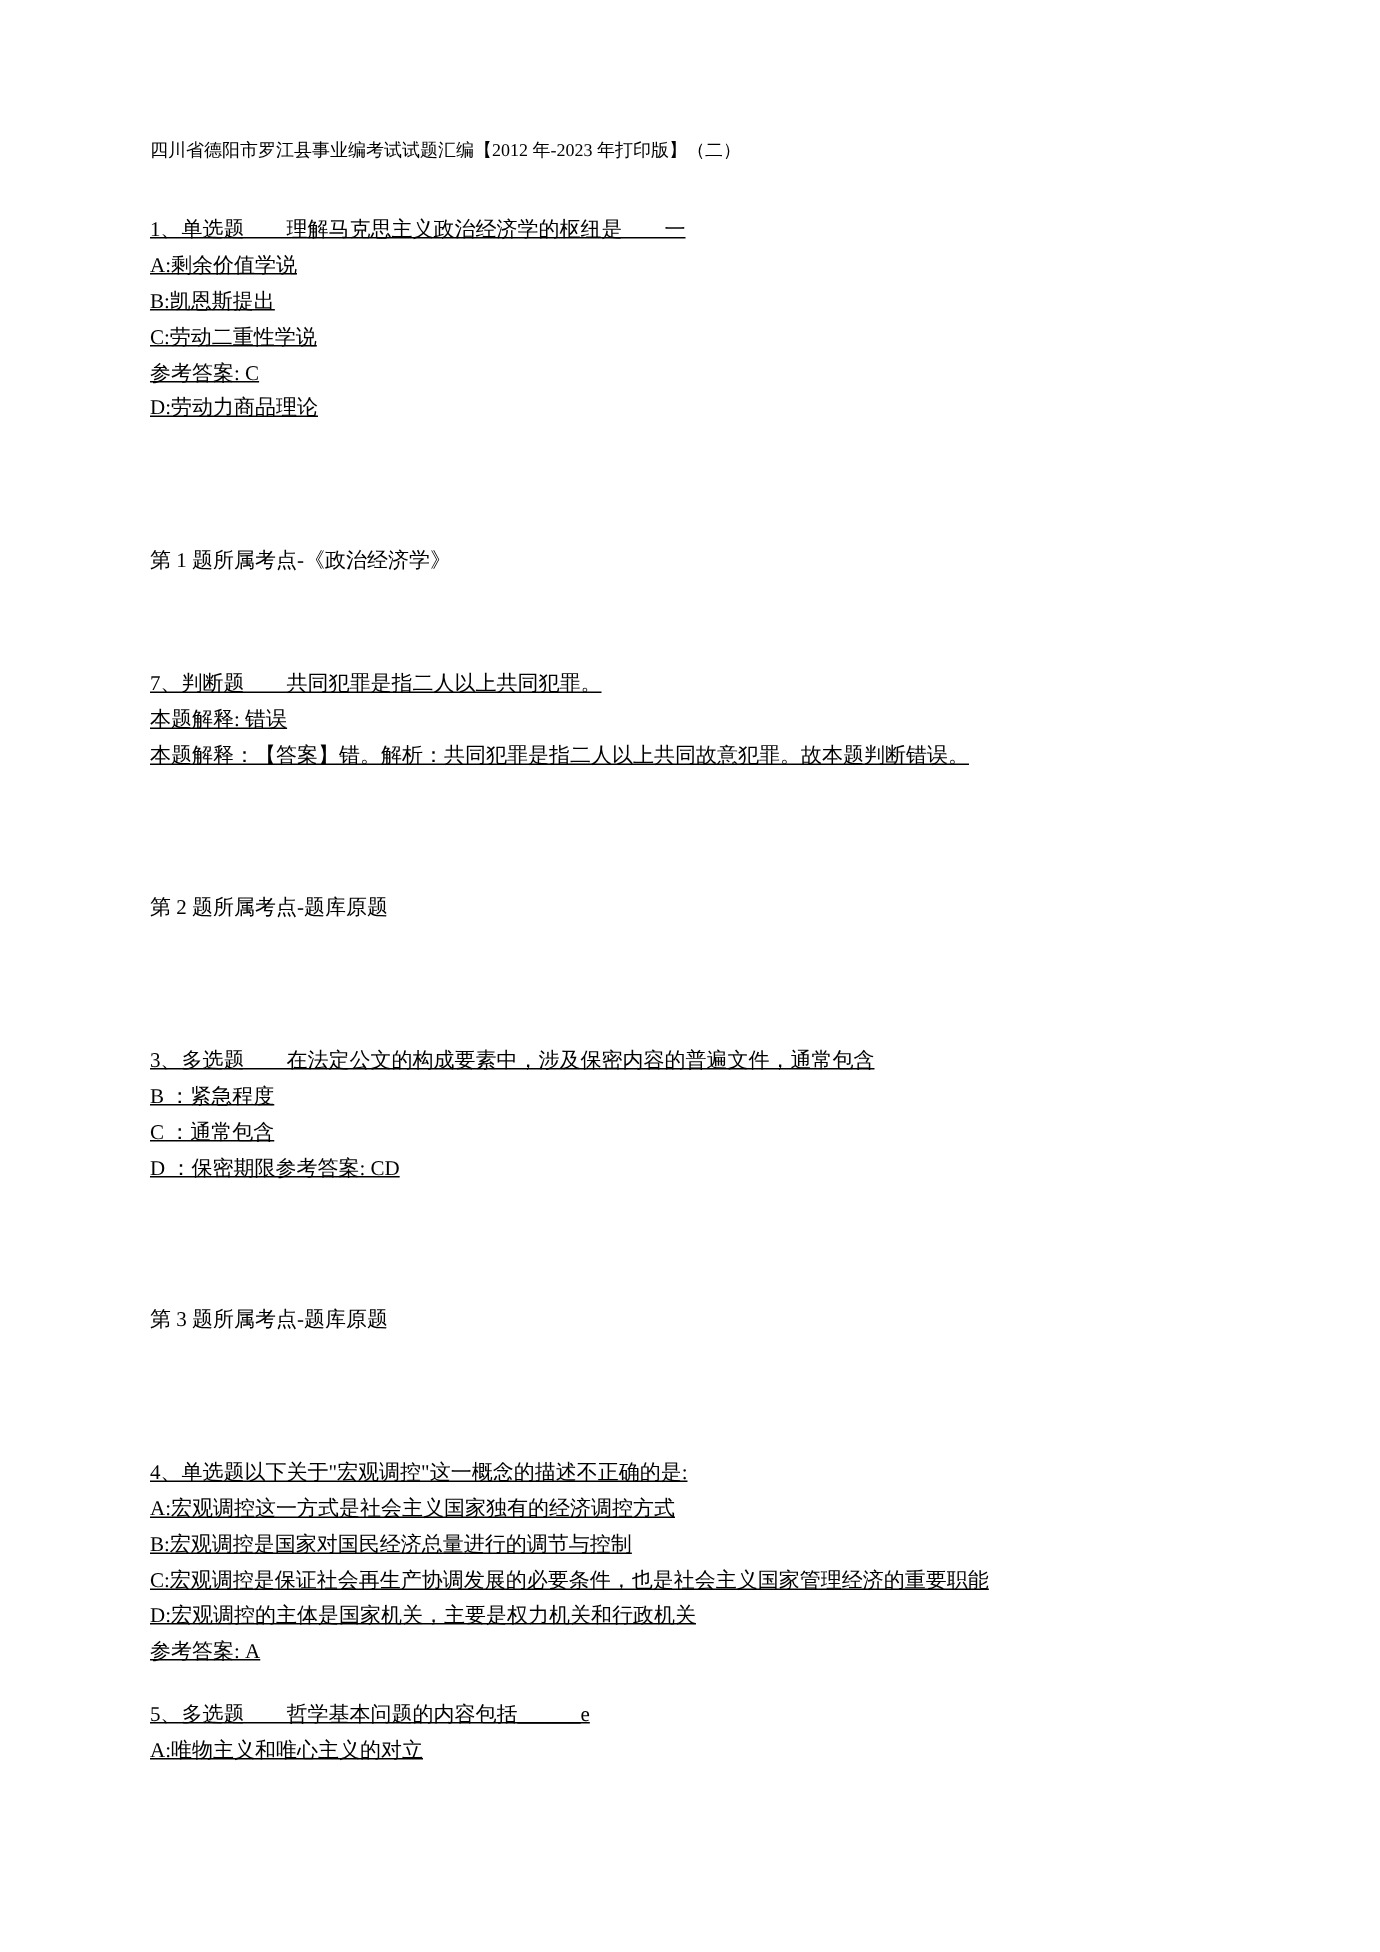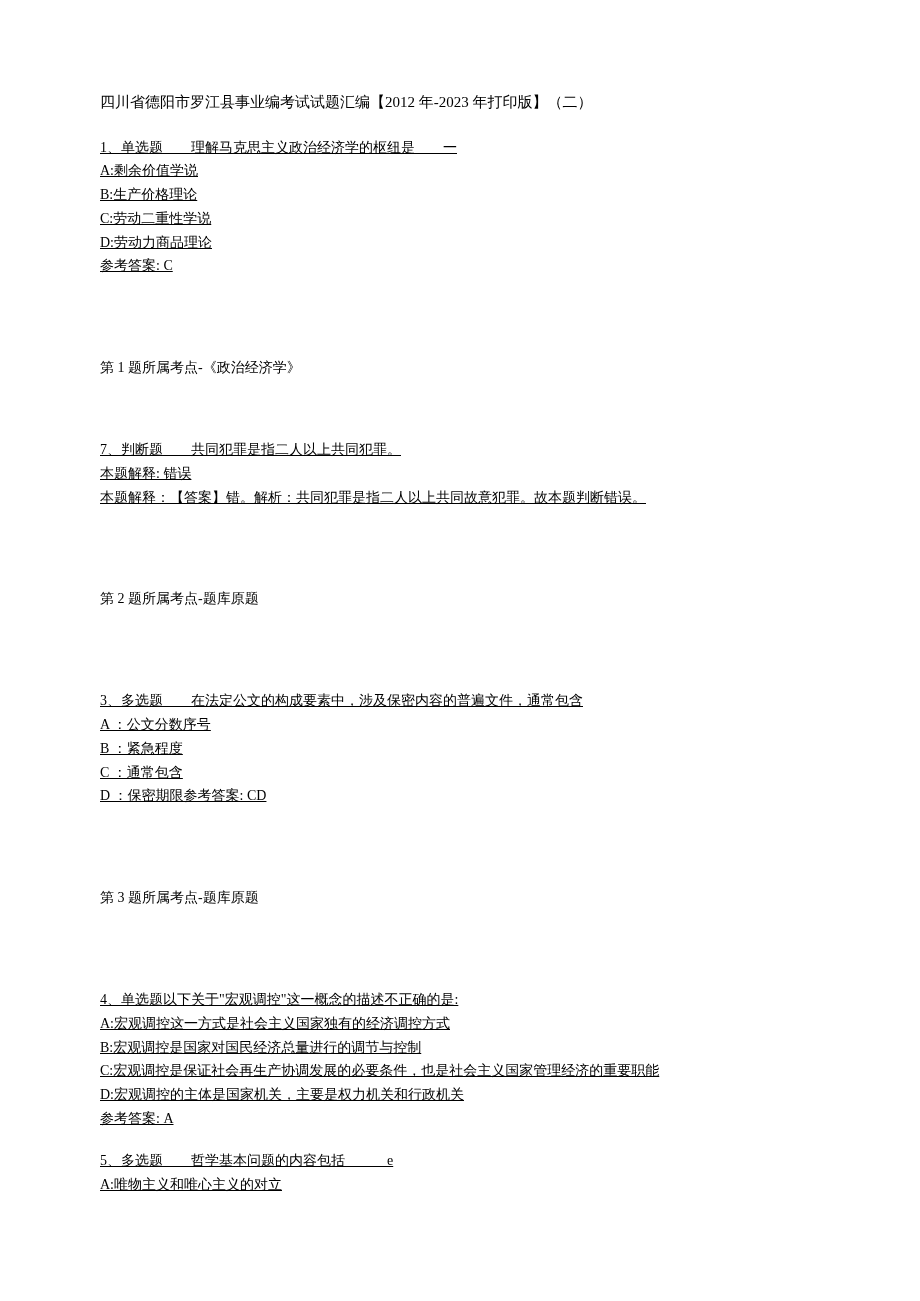--- a/index.html
+++ b/index.html
@@ -7,22 +7,22 @@
     font-size: 14px;
     line-height: 1.7;
     color: #000;
     background: #fff;
     margin: 0;
     padding: 90px 100px;
     width: 920px;
     box-sizing: border-box;
   }
   .title {
-    font-size: 15px;
-    margin-bottom: 20px;
+    font-size: 12px;
+    margin-bottom: 32px;
   }
   .block {
     margin-bottom: 18px;
   }
   .spacer-lg {
     height: 60px;
   }
   .spacer-md {
     height: 40px;
   }
@@ -32,24 +32,24 @@
   }
 </style>
 </head>
 <body>
 
 <div class="title">四川省德阳市罗江县事业编考试试题汇编【2012 年-2023 年打印版】（二）</div>
 
 <div class="block">
   <span class="line">1、单选题　　理解马克思主义政治经济学的枢纽是　　一</span>
   <span class="line">A:剩余价值学说</span>
-  <span class="line">B:生产价格理论</span>
+  <span class="line">B:凯恩斯提出</span>
   <span class="line">C:劳动二重性学说</span>
+  <span class="line">参考答案: C</span>
   <span class="line">D:劳动力商品理论</span>
-  <span class="line">参考答案: C</span>
 </div>
 
 <div class="spacer-lg"></div>
 
 <div class="block">第 1 题所属考点-《政治经济学》</div>
 
 <div class="spacer-md"></div>
 
 <div class="block">
   <span class="line">7、判断题　　共同犯罪是指二人以上共同犯罪。</span>
@@ -58,21 +58,20 @@
 </div>
 
 <div class="spacer-lg"></div>
 
 <div class="block">第 2 题所属考点-题库原题</div>
 
 <div class="spacer-lg"></div>
 
 <div class="block">
   <span class="line">3、多选题　　在法定公文的构成要素中，涉及保密内容的普遍文件，通常包含</span>
-  <span class="line">A ：公文分数序号</span>
   <span class="line">B ：紧急程度</span>
   <span class="line">C ：通常包含</span>
   <span class="line">D ：保密期限参考答案: CD</span>
 </div>
 
 <div class="spacer-lg"></div>
 
 <div class="block">第 3 题所属考点-题库原题</div>
 
 <div class="spacer-lg"></div>

